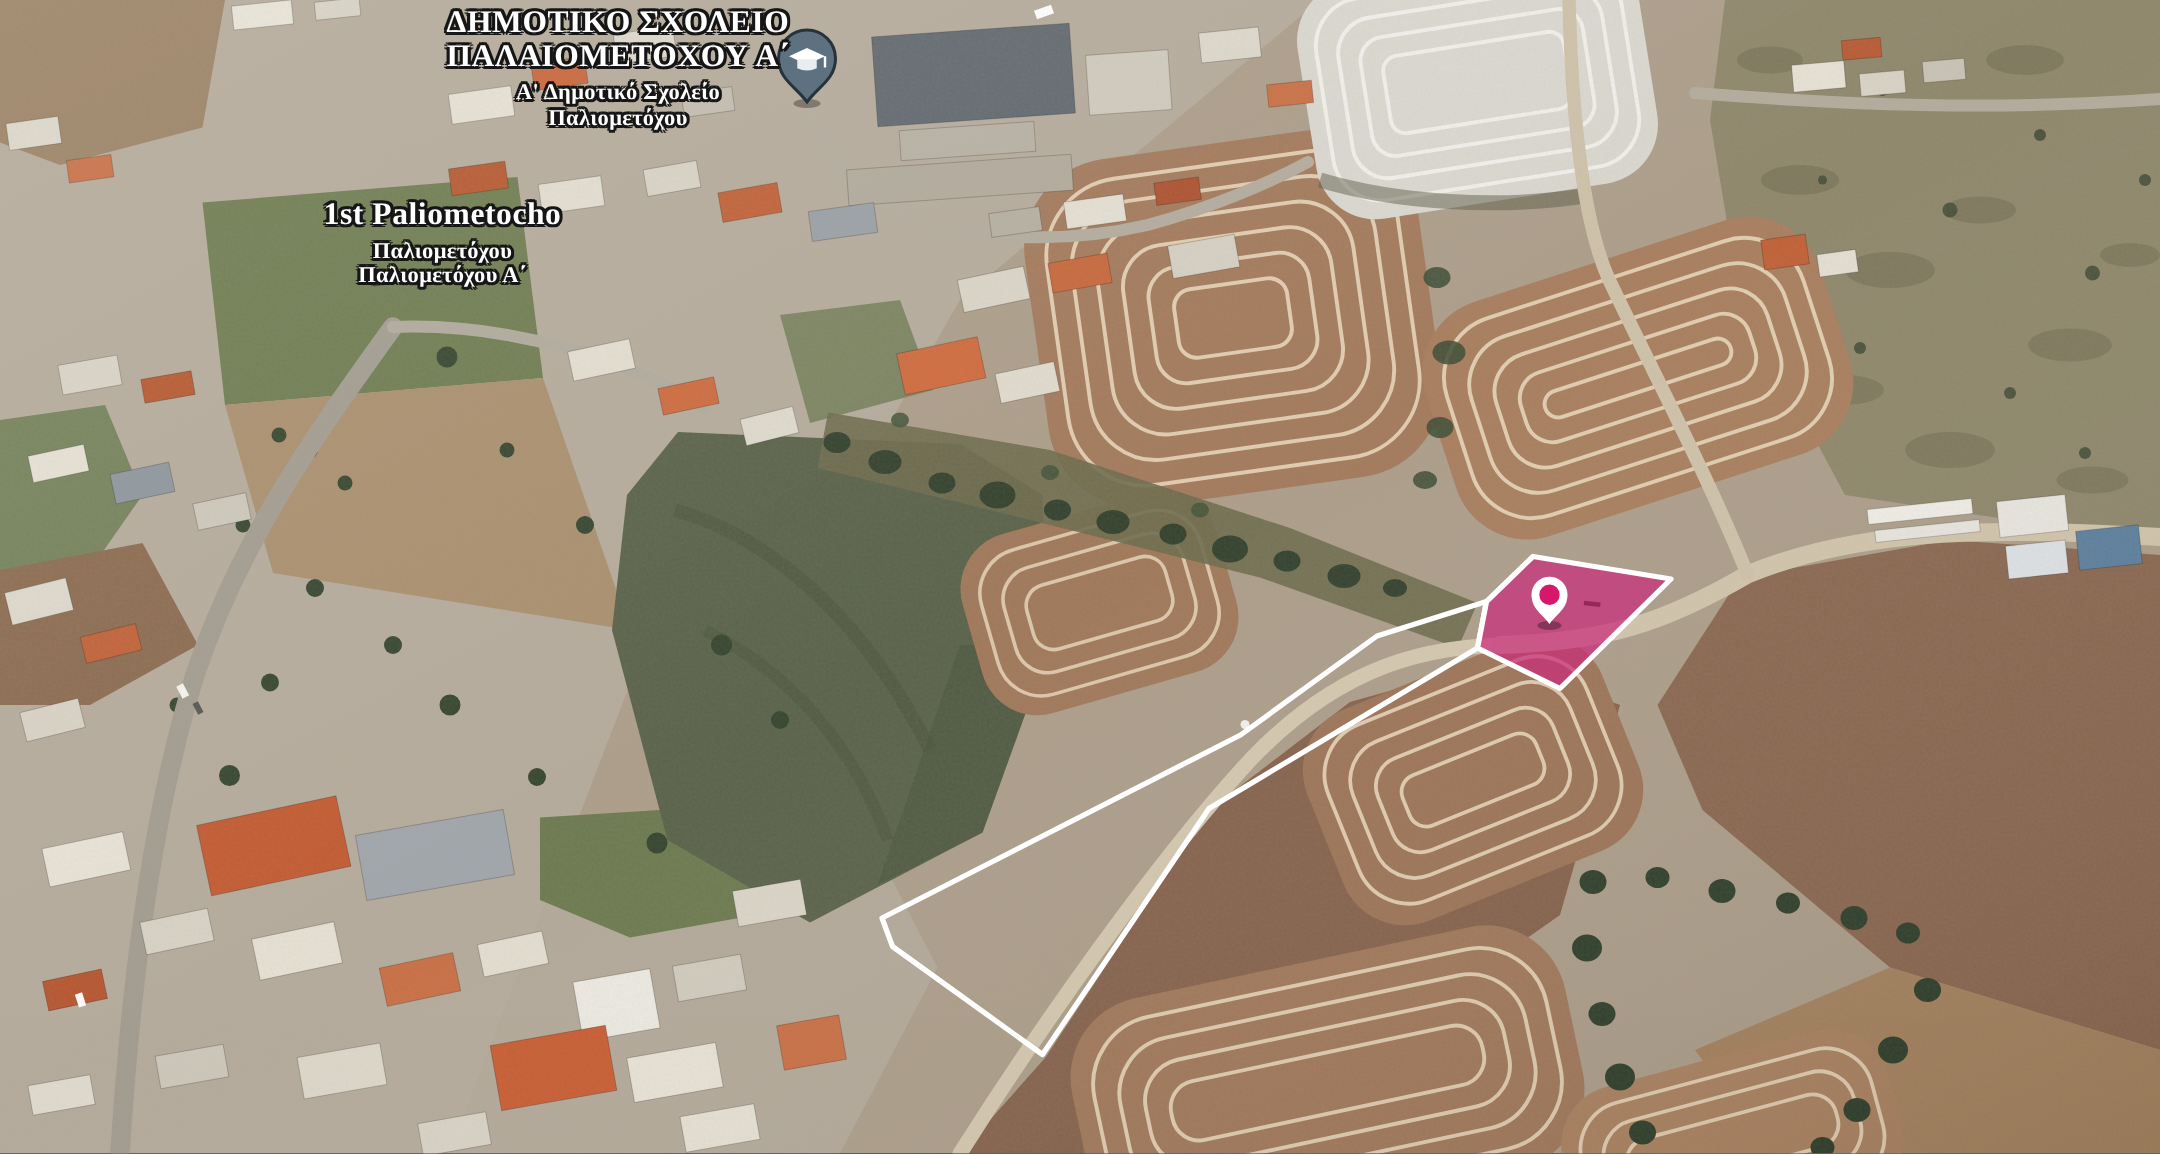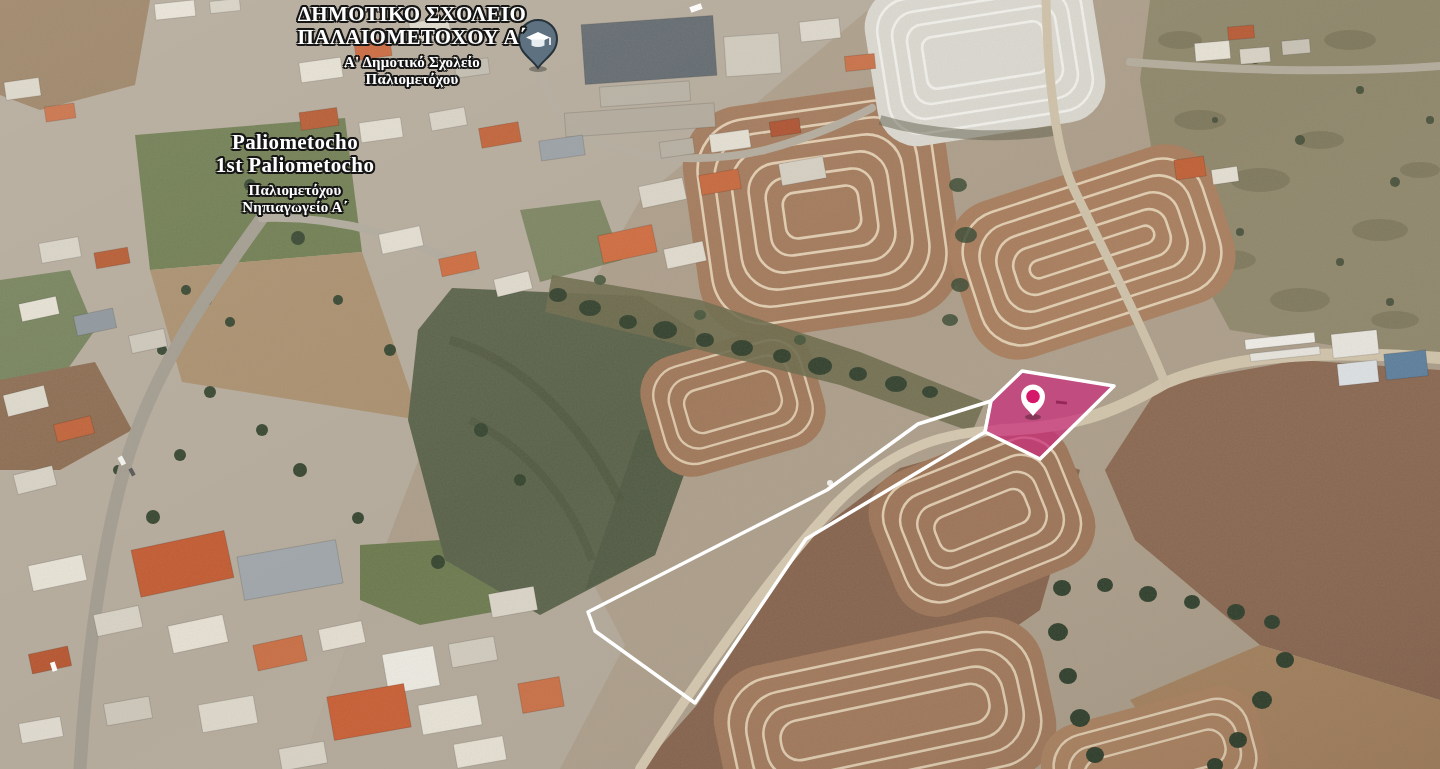--- a/index.html
+++ b/index.html
@@ -343,19 +343,18 @@
   </svg>
 
   <div class="map-label" id="lbl-school">
     <span class="t1">ΔΗΜΟΤΙΚΟ ΣΧΟΛΕΙΟ</span>
     <span class="t1">ΠΑΛΑΙΟΜΕΤΟΧΟΥ Α΄</span>
     <span class="t2 gap">Α' Δημοτικό Σχολείο</span>
     <span class="t2">Παλιομετόχου</span>
   </div>
 
   <div class="map-label" id="lbl-kg">
-    <span class="t1">Paliometocho</span>
     <span class="t1">1st Paliometocho</span>
     <span class="t2 gap">Παλιομετόχου</span>
-    <span class="t2">Νηπιαγωγείο Α΄</span>
+    <span class="t2">Παλιομετόχου Α΄</span>
   </div>
 
 </div>
 
 </body></html>

